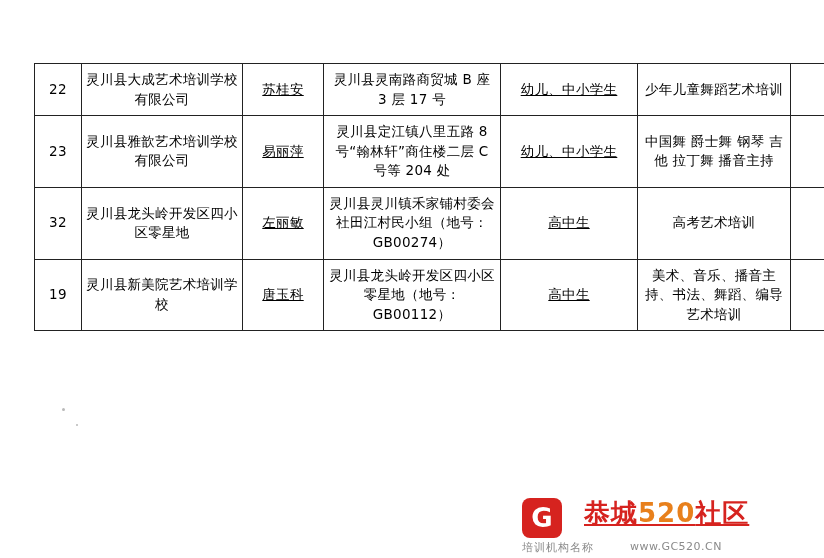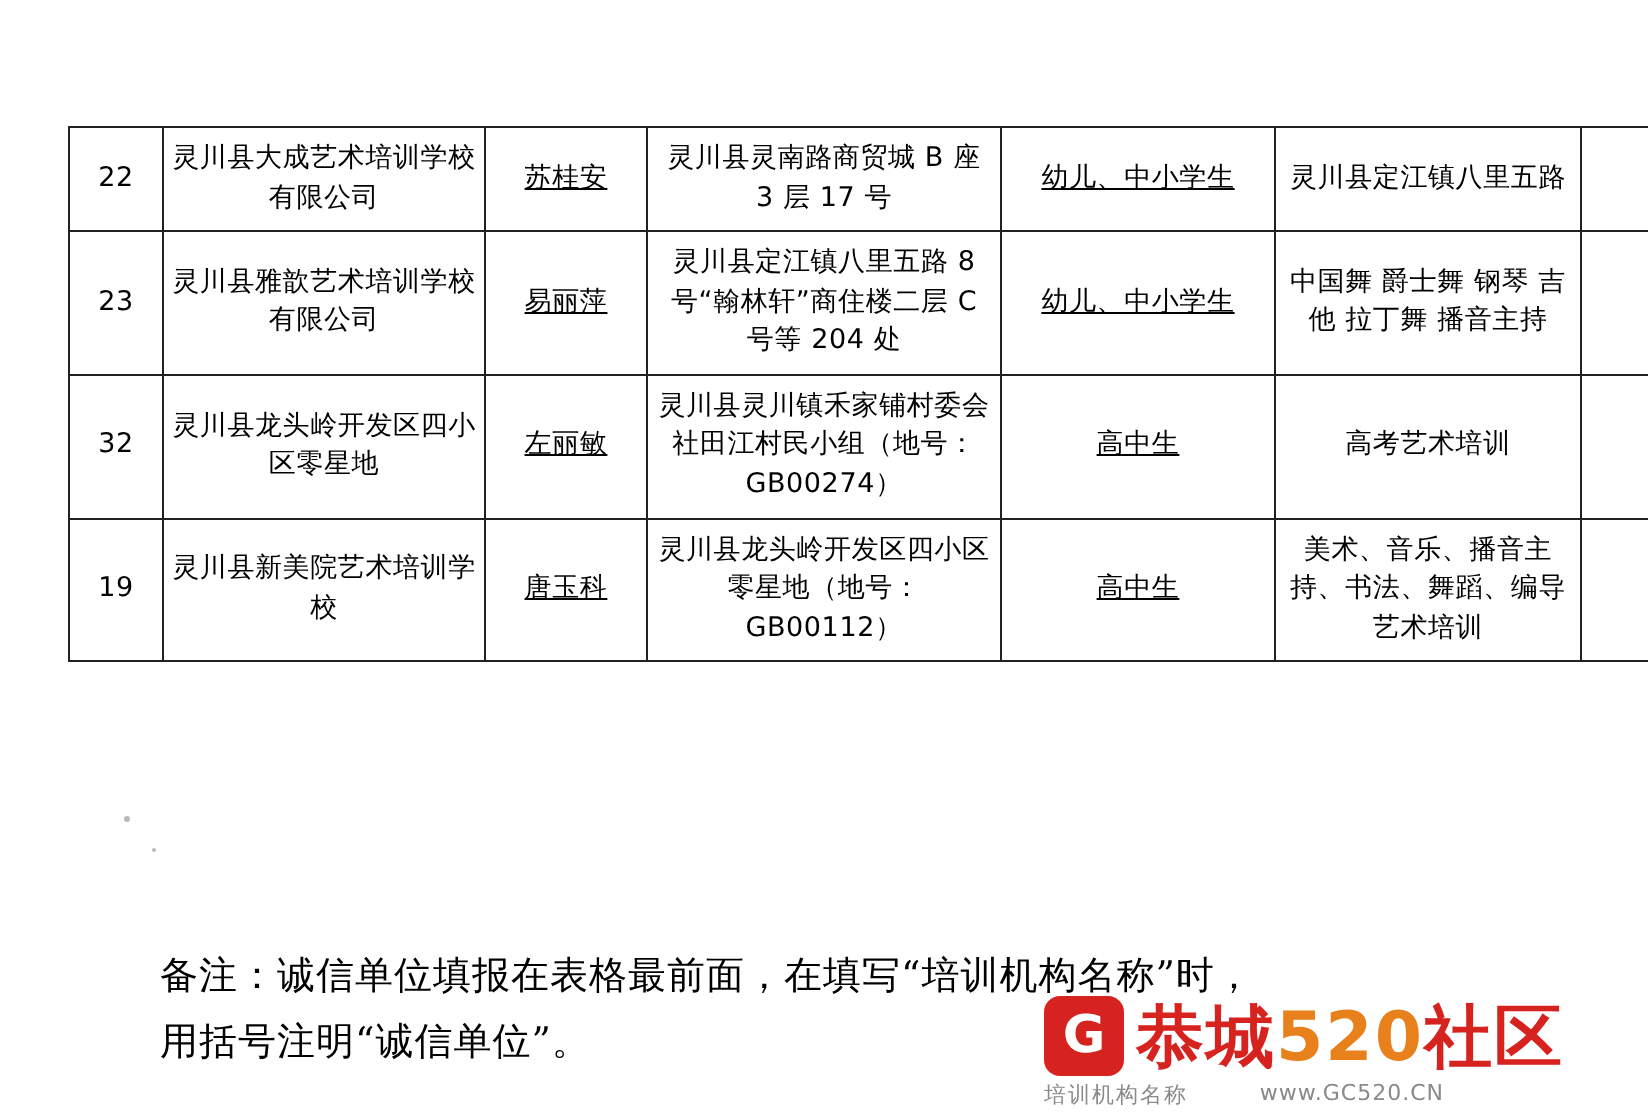--- a/index.html
+++ b/index.html
@@ -81,28 +81,29 @@
     color: #ffffff;
     font-size: 26px;
     font-weight: bold;
     display: flex;
     align-items: center;
     justify-content: center;
     font-family: "DejaVu Sans", "Liberation Sans", sans-serif;
   }
   .wm-main {
     position: absolute;
-    left: 46px;
+    left: 62px;
     top: 0px;
-    font-size: 34px;
+    font-size: 26px;
     font-weight: bold;
     color: #d6231f;
     font-family: "DejaVu Sans", "Liberation Sans", sans-serif;
     letter-spacing: 1px;
     white-space: nowrap;
+    text-decoration: underline;
   }
   .wm-main .num {
     color: #e8801c;
   }
   .wm-sub {
     position: absolute;
     left: 0px;
     top: 44px;
     font-size: 11px;
     color: #8a8a8a;
@@ -130,21 +131,21 @@
 <div class="page">
 
   <table class="doc-table">
     <tbody>
       <tr>
         <td class="c-index">22</td>
         <td class="c-name">灵川县大成艺术培训学校有限公司</td>
         <td class="c-person">苏桂安</td>
         <td class="c-addr">灵川县灵南路商贸城 B 座 3 层 17 号</td>
         <td class="c-target">幼儿、中小学生</td>
-        <td class="c-course">灵川县定江镇八里五路</td>
+        <td class="c-course">少年儿童舞蹈艺术培训</td>
         <td class="c-last"></td>
       </tr>
       <tr>
         <td class="c-index">23</td>
         <td class="c-name">灵川县雅歆艺术培训学校有限公司</td>
         <td class="c-person">易丽萍</td>
         <td class="c-addr">灵川县定江镇八里五路 8 号“翰林轩”商住楼二层 C 号等 204 处</td>
         <td class="c-target">幼儿、中小学生</td>
         <td class="c-course">中国舞 爵士舞 钢琴 吉他 拉丁舞 播音主持</td>
         <td class="c-last"></td>
@@ -163,24 +164,20 @@
         <td class="c-name">灵川县新美院艺术培训学校</td>
         <td class="c-person">唐玉科</td>
         <td class="c-addr">灵川县龙头岭开发区四小区零星地（地号：GB00112）</td>
         <td class="c-target">高中生</td>
         <td class="c-course">美术、音乐、播音主持、书法、舞蹈、编导艺术培训</td>
         <td class="c-last"></td>
       </tr>
     </tbody>
   </table>
 
-  <div class="note">
-    <div>备注：诚信单位填报在表格最前面，在填写“培训机构名称”时，</div>
-    <div>用括号注明“诚信单位”。</div>
-  </div>
 
   <div class="watermark">
     <div class="wm-logo">G</div>
     <div class="wm-main"><span>恭城</span><span class="num">520</span><span>社区</span></div>
     <div class="wm-sub">培训机构名称</div>
     <div class="wm-url">www.GC520.CN</div>
   </div>
 
   <div class="speck" style="left:62px; top:388px; width:3px; height:3px;"></div>
   <div class="speck" style="left:76px; top:404px; width:2px; height:2px;"></div>

